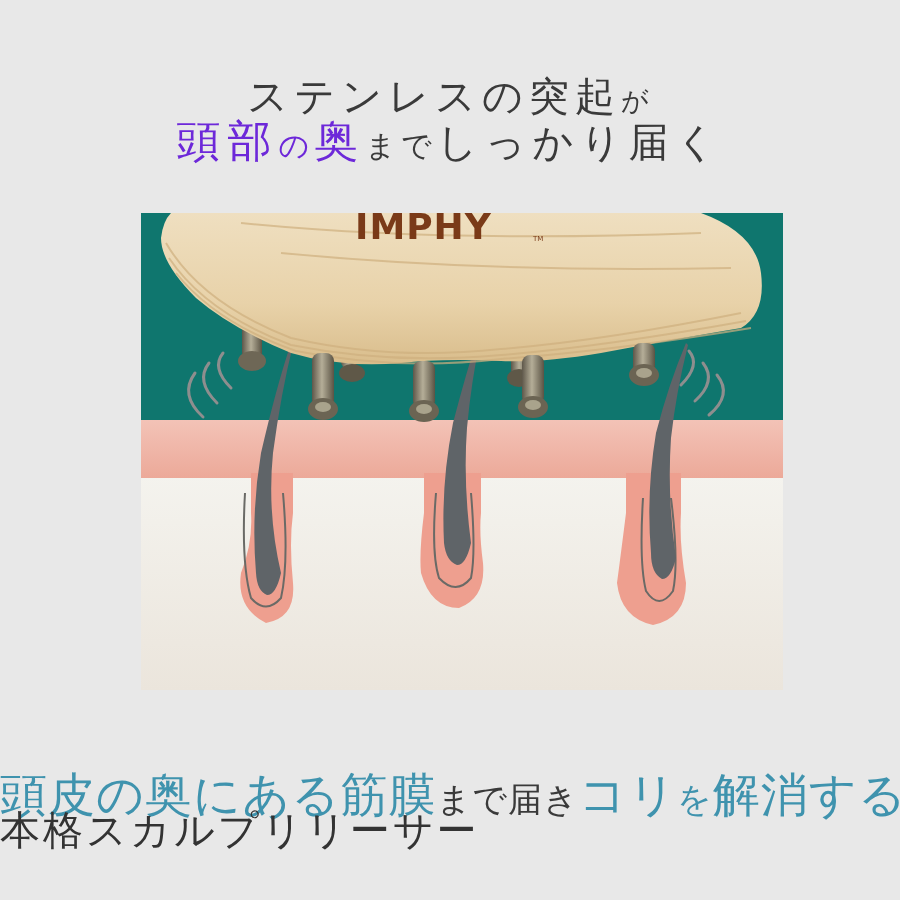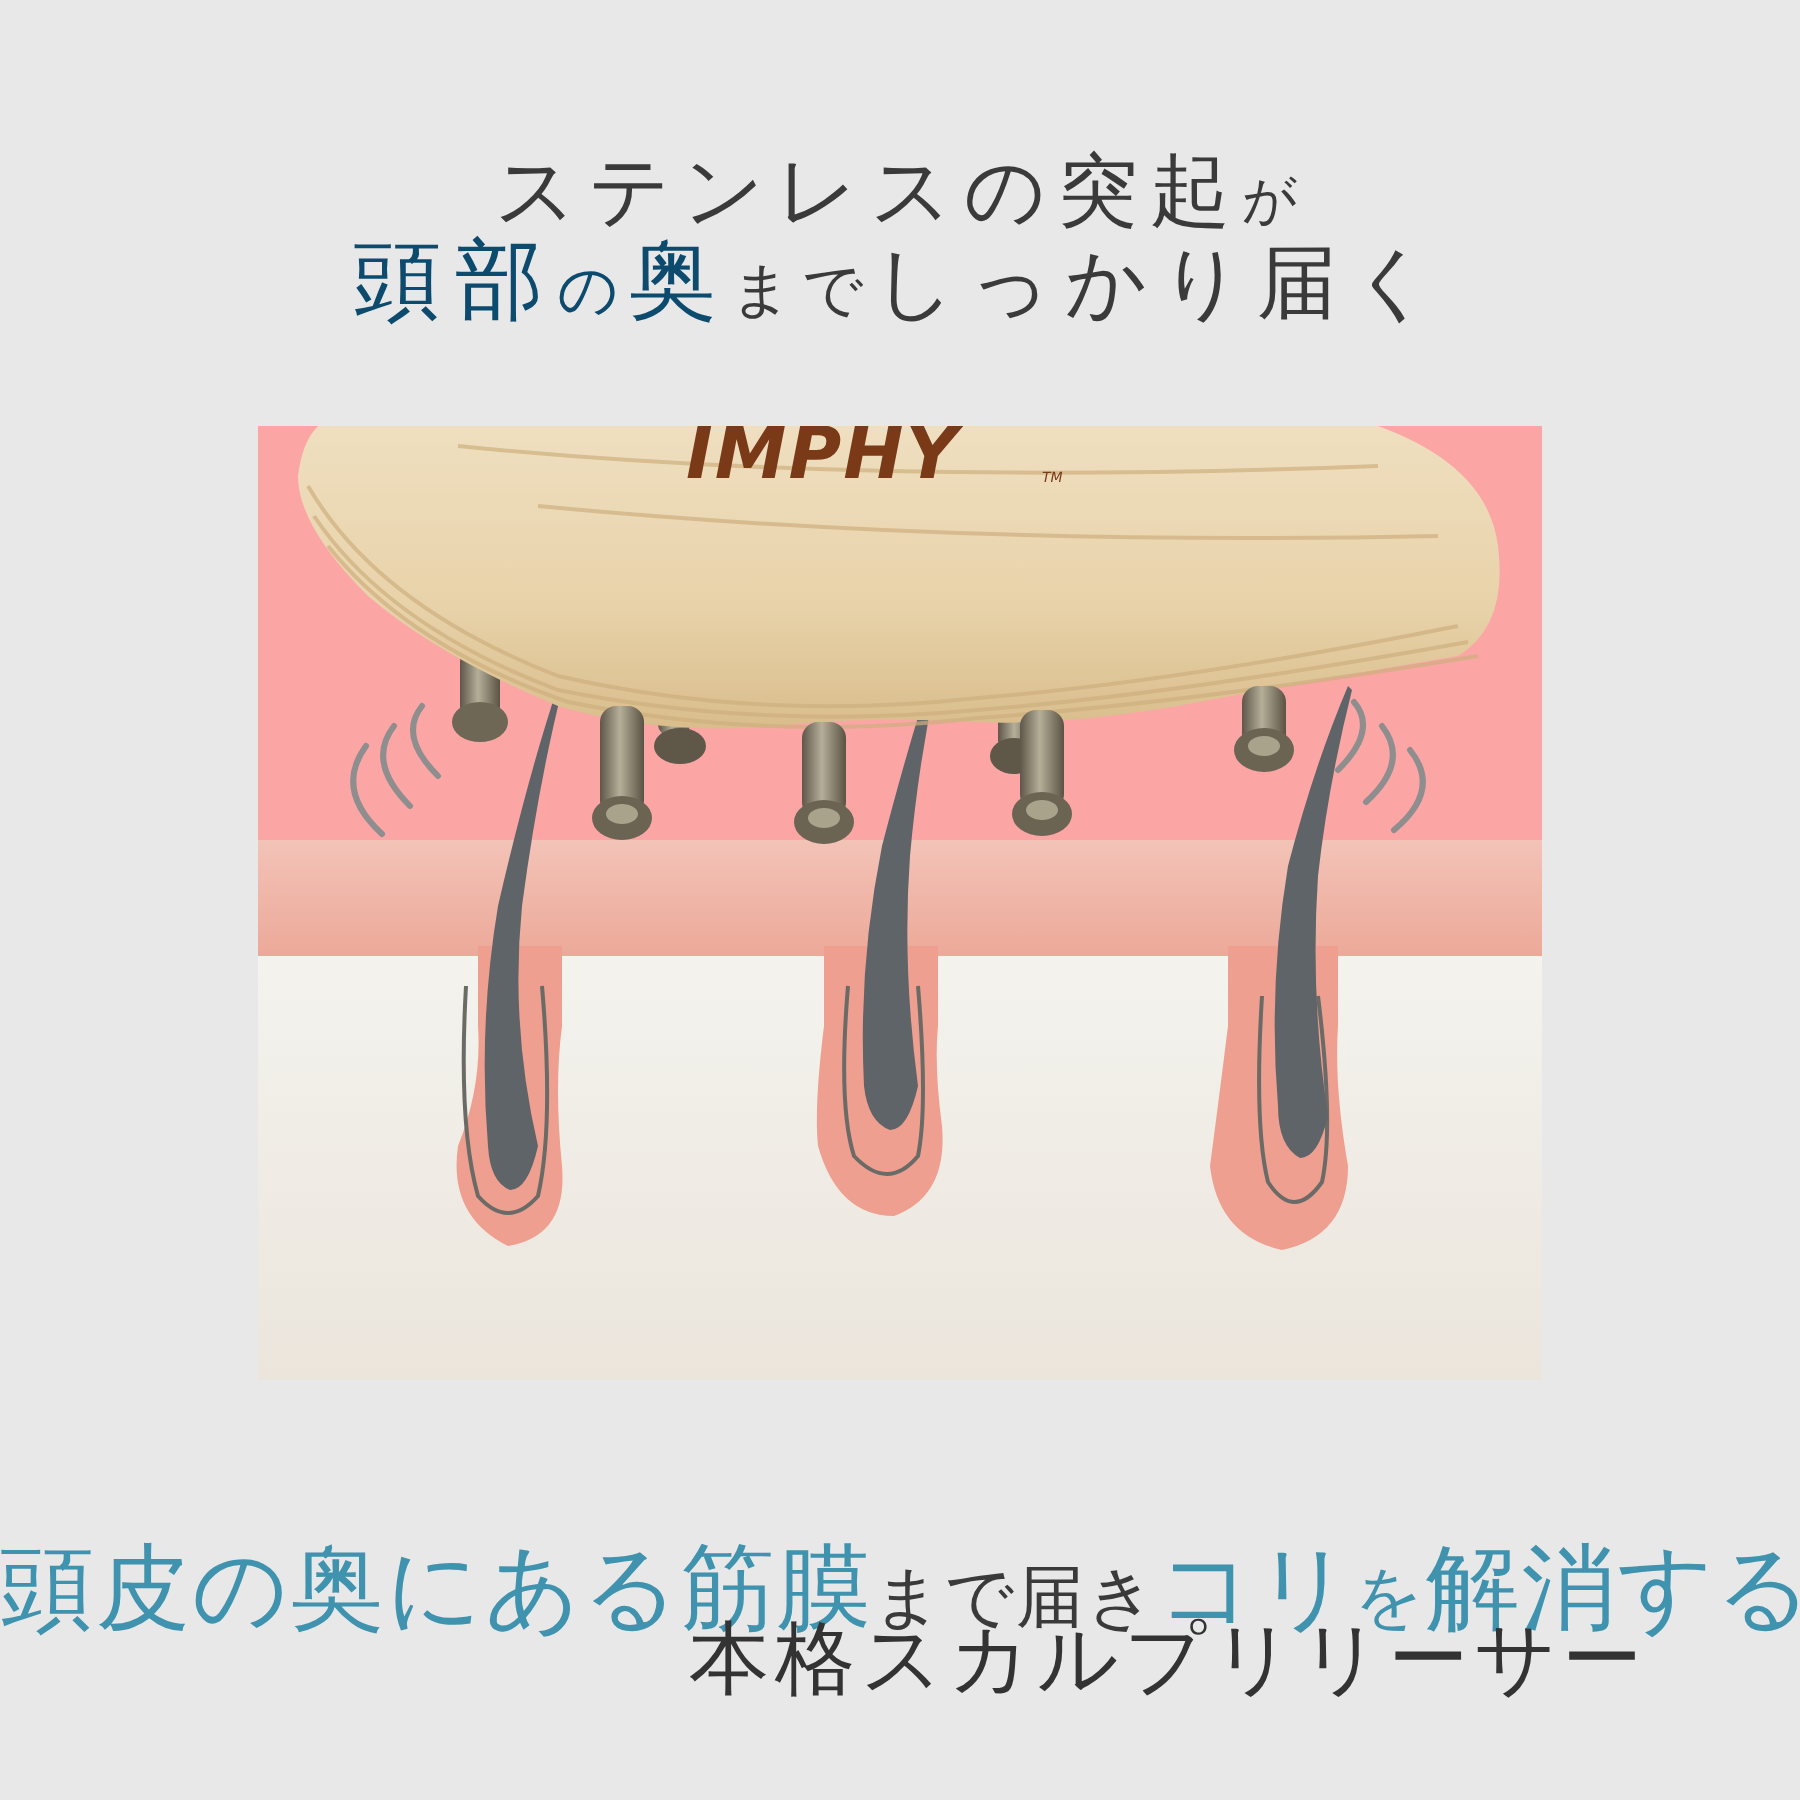--- a/index.html
+++ b/index.html
@@ -7,36 +7,36 @@
       width: 900px; height: 900px; background: #e8e8e8; position: relative; overflow: hidden;
       font-family: "DejaVu Sans", "Liberation Sans", sans-serif;
     }
     .headline {
       position: absolute; left: 0; width: 900px; text-align: center; white-space: nowrap;
       color: #3a3a3a;
     }
     .h1 { top: 70px; font-size: 40px; letter-spacing: 6px; line-height: 52px; }
     .h1 .small { font-size: 27px; letter-spacing: 4px; }
     .h2 { top: 112px; font-size: 44px; letter-spacing: 7px; line-height: 58px; }
-    .h2 .blue { color: #0c4a6e; }
+    .h2 .blue { color: #6d28d9; }
     .h2 .small { font-size: 30px; letter-spacing: 5px; }
     .h2 .mid { font-size: 40px; margin-top: 38px; }
     .figure {
-      position: absolute; left: 129px; top: 213px; width: 642px; height: 477px;
-      background: #fca5a5; overflow: hidden; font-style: italic;
+      position: absolute; left: 141px; top: 213px; width: 642px; height: 477px;
+      background: #0f766e; overflow: hidden;
     }
     .figure svg { display: block; }
     .caption1 {
       position: absolute; top: 764px; left: 0; width: 900px; text-align: center; white-space: nowrap;
       font-size: 47px; line-height: 62px; color: #3f93ae; letter-spacing: 1px;
     }
     .caption1 .dark { color: #3a3a3a; font-size: 34px; }
     .caption1 .small-blue { font-size: 34px; }
     .caption2 {
-      position: absolute; top: 804px; left: 0; width: 824px; text-align: right; white-space: nowrap;
+      position: absolute; top: 804px; left: 0; width: 824px; text-align: left; white-space: nowrap;
       font-size: 40px; line-height: 52px; color: #333333; letter-spacing: 3px;
     }
   </style>
 </head>
 <body>
 
 <div class="headline h1">
   <span>ステンレスの突起</span><span class="small">が</span>
 </div>
 

